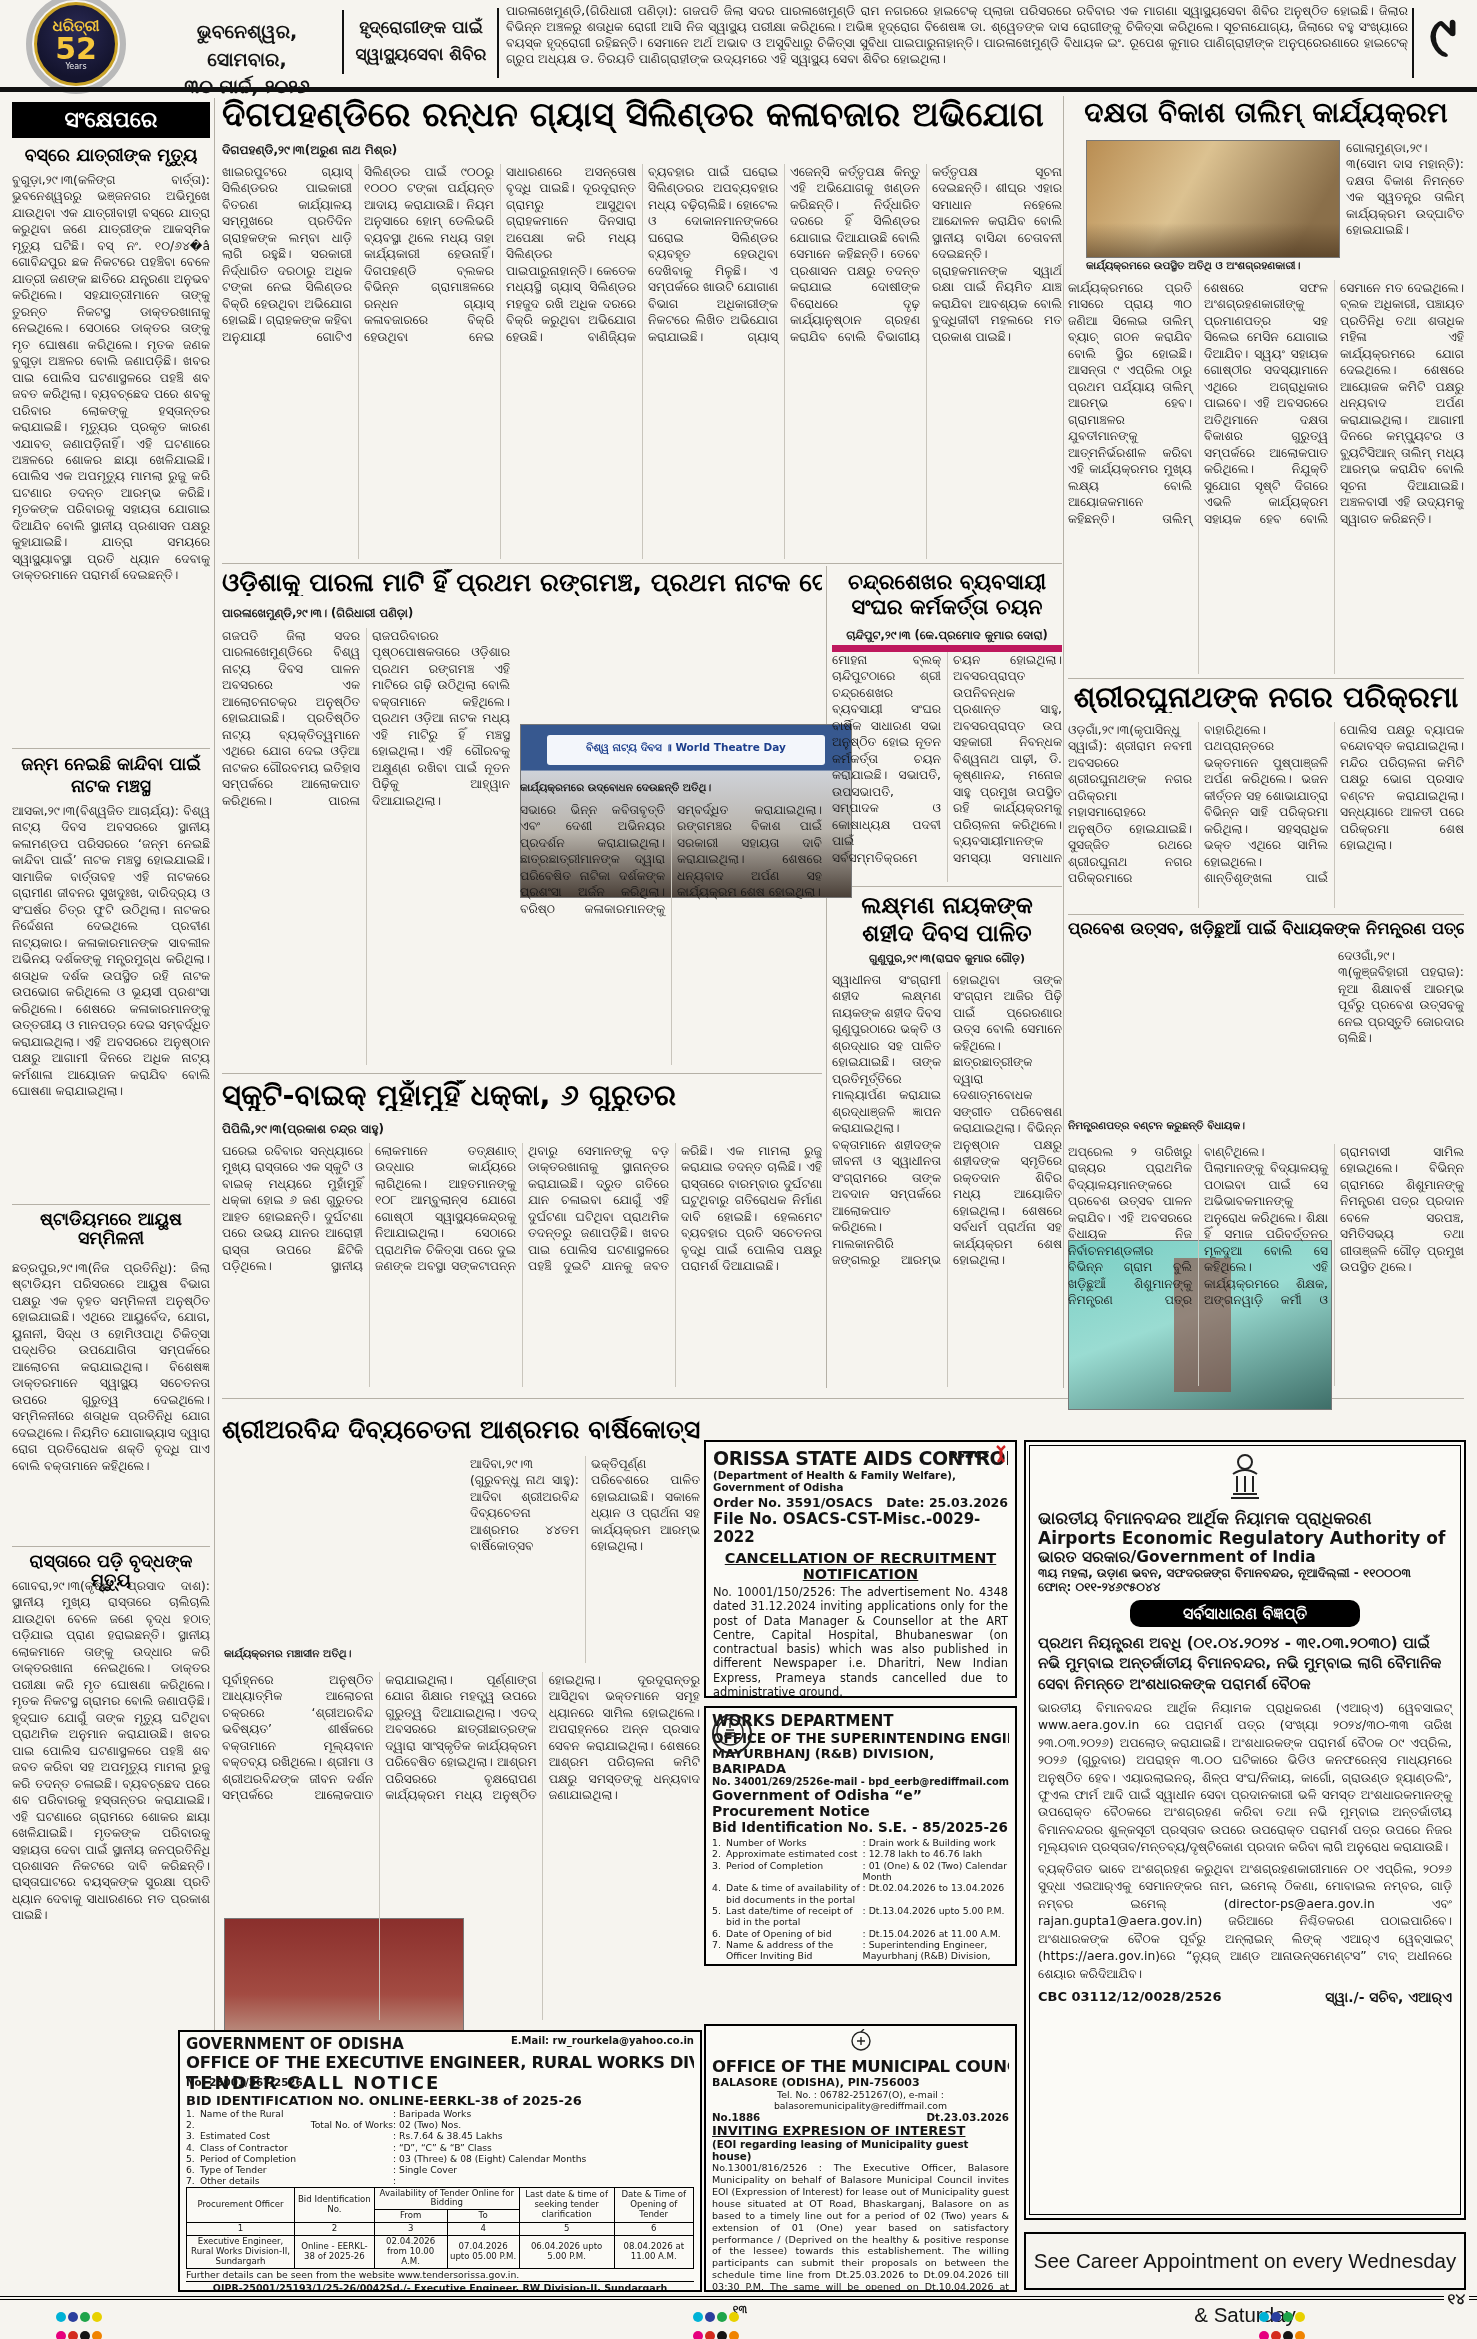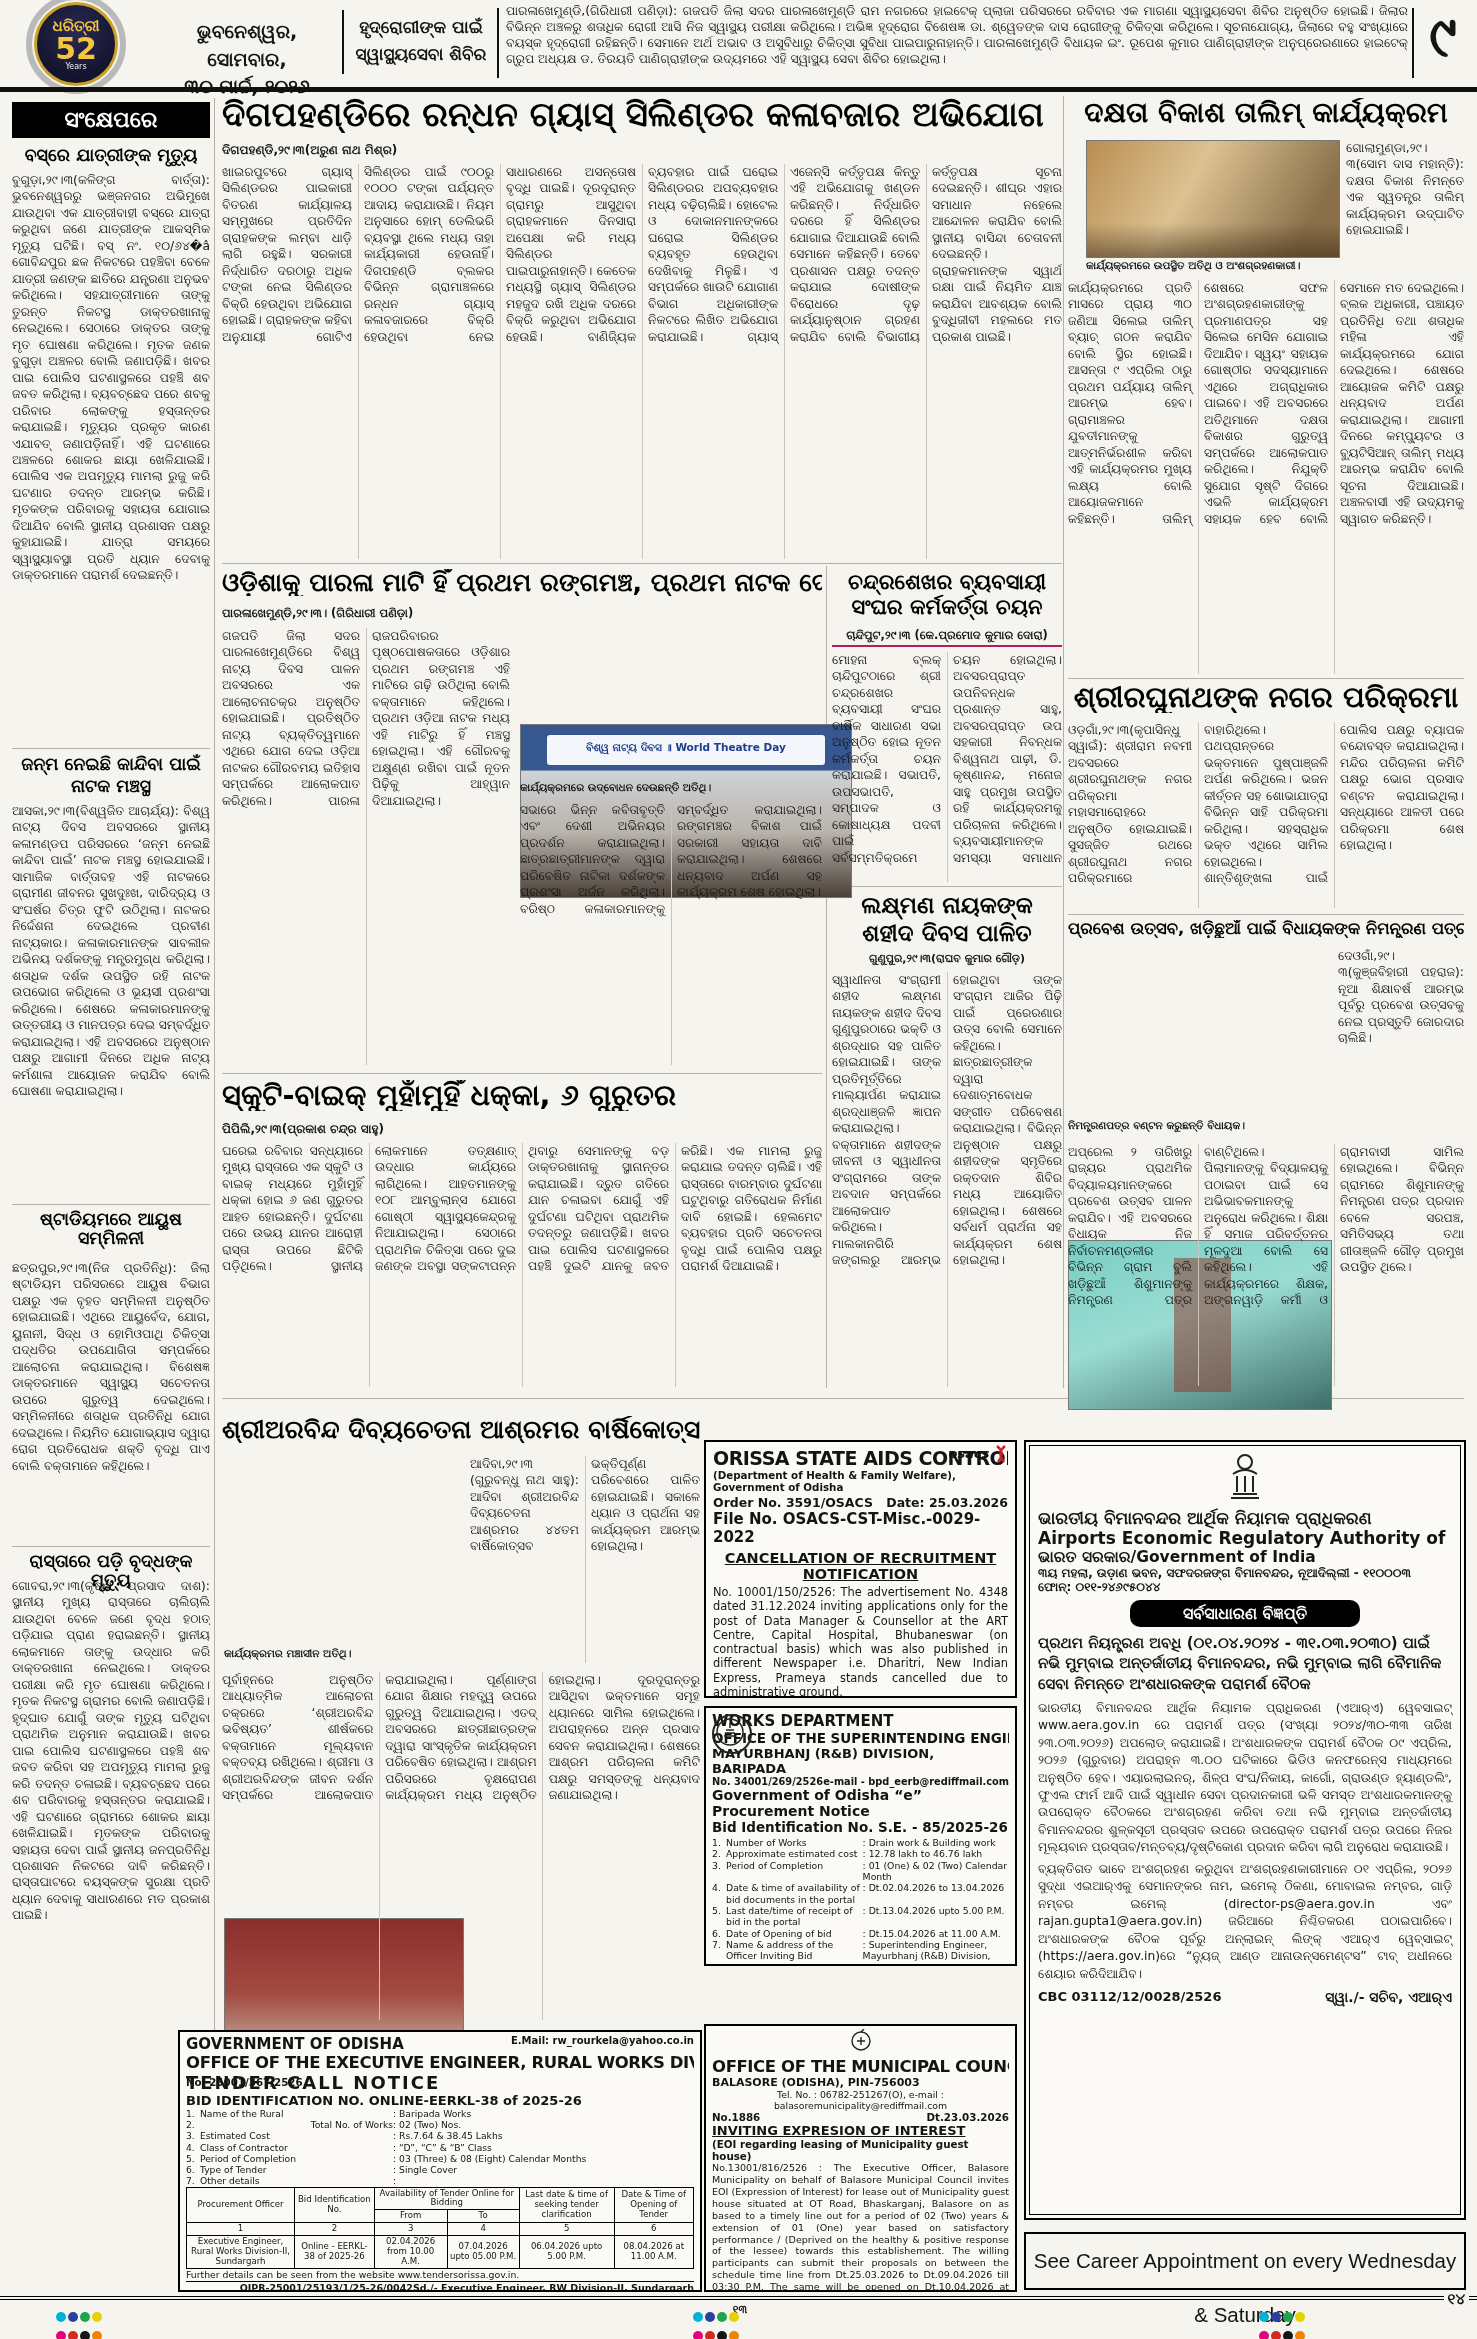--- a/index.html
+++ b/index.html
@@ -124,21 +124,21 @@
   <div style="position:absolute;left:8%;top:6%;width:84%;height:17%;background:#f3f6fb;border-radius:3px;color:#1c3e8c;font-size:10.5px;font-weight:bold;text-align:center;line-height:2.4;overflow:hidden;">ବିଶ୍ୱ ନାଟ୍ୟ ଦିବସ ॥ World Theatre Day</div>
 </div>
 <div class="abs caption" style="left:520px;top:781px;width:302px;height:16px;">କାର୍ଯ୍ୟକ୍ରମରେ ଉଦ୍‌ବୋଧନ ଦେଉଛନ୍ତି ଅତିଥି।</div>
 <div class="abs bodytxt" style="left:222px;top:628px;width:288px;height:437px;column-count:2;">ଗଜପତି ଜିଲା ସଦର ପାରଳାଖେମୁଣ୍ଡିରେ ବିଶ୍ୱ ନାଟ୍ୟ ଦିବସ ପାଳନ ଅବସରରେ ଏକ ଆଲୋଚନାଚକ୍ର ଅନୁଷ୍ଠିତ ହୋଇଯାଇଛି। ପ୍ରତିଷ୍ଠିତ ନାଟ୍ୟ ବ୍ୟକ୍ତିତ୍ୱମାନେ ଏଥିରେ ଯୋଗ ଦେଇ ଓଡ଼ିଆ ନାଟକର ଗୌରବମୟ ଇତିହାସ ସମ୍ପର୍କରେ ଆଲୋକପାତ କରିଥିଲେ। ପାରଳା ରାଜପରିବାରର ପୃଷ୍ଠପୋଷକତାରେ ଓଡ଼ିଶାର ପ୍ରଥମ ରଙ୍ଗମଞ୍ଚ ଏହି ମାଟିରେ ଗଢ଼ି ଉଠିଥିଲା ବୋଲି ବକ୍ତାମାନେ କହିଥିଲେ। ପ୍ରଥମ ଓଡ଼ିଆ ନାଟକ ମଧ୍ୟ ଏହି ମାଟିରୁ ହିଁ ମଞ୍ଚସ୍ଥ ହୋଇଥିଲା। ଏହି ଗୌରବକୁ ଅକ୍ଷୁଣ୍ଣ ରଖିବା ପାଇଁ ନୂତନ ପିଢ଼ିକୁ ଆହ୍ୱାନ ଦିଆଯାଇଥିଲା।</div>
 <div class="abs bodytxt" style="left:520px;top:802px;width:302px;height:263px;column-count:2;">ସଭାରେ ଭିନ୍ନ କବିତାବୃତ୍ତି ଏବଂ ଦେଶୀ ଅଭିନୟର ପ୍ରଦର୍ଶନ କରାଯାଇଥିଲା। ଛାତ୍ରଛାତ୍ରୀମାନଙ୍କ ଦ୍ୱାରା ପରିବେଷିତ ନାଟିକା ଦର୍ଶକଙ୍କ ପ୍ରଶଂସା ଅର୍ଜନ କରିଥିଲା। ବରିଷ୍ଠ କଳାକାରମାନଙ୍କୁ ସମ୍ବର୍ଦ୍ଧିତ କରାଯାଇଥିଲା। ରଙ୍ଗମଞ୍ଚର ବିକାଶ ପାଇଁ ସରକାରୀ ସହାୟତା ଦାବି କରାଯାଇଥିଲା। ଶେଷରେ ଧନ୍ୟବାଦ ଅର୍ପଣ ସହ କାର୍ଯ୍ୟକ୍ରମ ଶେଷ ହୋଇଥିଲା।</div>
 
 <div class="abs hl center" style="left:832px;top:570px;width:230px;font-size:21px;line-height:1.2;">
   <div>ଚନ୍ଦ୍ରଶେଖର ବ୍ୟବସାୟୀ</div>
   <div>ସଂଘର କର୍ମକର୍ତ୍ତା ଚୟନ</div>
 </div>
-<div class="abs dateline center" style="left:832px;top:628px;width:230px;font-size:11.5px;border-bottom:2px solid #be185d;padding-bottom:3px;">ଚାନ୍ଦିପୁଟ,୨୯।୩ (କେ.ପ୍ରମୋଦ କୁମାର ଦୋରା)</div>
+<div class="abs dateline center" style="left:832px;top:628px;width:230px;font-size:11.5px;border-bottom:7px solid #be185d;padding-bottom:3px;">ଚାନ୍ଦିପୁଟ,୨୯।୩ (କେ.ପ୍ରମୋଦ କୁମାର ଦୋରା)</div>
 <div class="abs bodytxt" style="left:832px;top:652px;width:230px;height:230px;column-count:2;">ମୋହନା ବ୍ଲକ୍ ଚାନ୍ଦିପୁଟଠାରେ ଶ୍ରୀ ଚନ୍ଦ୍ରଶେଖର ବ୍ୟବସାୟୀ ସଂଘର ବାର୍ଷିକ ସାଧାରଣ ସଭା ଅନୁଷ୍ଠିତ ହୋଇ ନୂତନ କର୍ମକର୍ତ୍ତା ଚୟନ କରାଯାଇଛି। ସଭାପତି, ଉପସଭାପତି, ସମ୍ପାଦକ ଓ କୋଷାଧ୍ୟକ୍ଷ ପଦବୀ ପାଇଁ ସର୍ବସମ୍ମତିକ୍ରମେ ଚୟନ ହୋଇଥିଲା। ଅବସରପ୍ରାପ୍ତ ଉପନିବନ୍ଧକ ପ୍ରଶାନ୍ତ ସାହୁ, ଅବସରପ୍ରାପ୍ତ ଉପ ସହକାରୀ ନିବନ୍ଧକ ବିଶ୍ୱନାଥ ପାଢ଼ୀ, ଡି. କୃଷ୍ଣାନନ୍ଦ, ମନୋଜ ସାହୁ ପ୍ରମୁଖ ଉପସ୍ଥିତ ରହି କାର୍ଯ୍ୟକ୍ରମକୁ ପରିଚାଳନା କରିଥିଲେ। ବ୍ୟବସାୟୀମାନଙ୍କ ସମସ୍ୟା ସମାଧାନ ଦିଗରେ ସଂଘ କାର୍ଯ୍ୟ କରିବ ବୋଲି ନବନିର୍ବାଚିତ ସଭାପତି କହିଥିଲେ।</div>
 
 <div class="abs hl center nowrap" style="left:1068px;top:682px;width:396px;font-size:29px;">ଶ୍ରୀରଘୁନାଥଙ୍କ ନଗର ପରିକ୍ରମା</div>
 <div class="abs bodytxt" style="left:1068px;top:722px;width:396px;height:186px;column-count:3;">ଓଡ଼ଗାଁ,୨୯।୩(କୃପାସିନ୍ଧୁ ସ୍ୱାଇଁ): ଶ୍ରୀରାମ ନବମୀ ଅବସରରେ ଶ୍ରୀରଘୁନାଥଙ୍କ ନଗର ପରିକ୍ରମା ମହାସମାରୋହରେ ଅନୁଷ୍ଠିତ ହୋଇଯାଇଛି। ସୁସଜ୍ଜିତ ରଥରେ ଶ୍ରୀରଘୁନାଥ ନଗର ପରିକ୍ରମାରେ ବାହାରିଥିଲେ। ପଥପ୍ରାନ୍ତରେ ଭକ୍ତମାନେ ପୁଷ୍ପାଞ୍ଜଳି ଅର୍ପଣ କରିଥିଲେ। ଭଜନ କୀର୍ତ୍ତନ ସହ ଶୋଭାଯାତ୍ରା ବିଭିନ୍ନ ସାହି ପରିକ୍ରମା କରିଥିଲା। ସହସ୍ରାଧିକ ଭକ୍ତ ଏଥିରେ ସାମିଲ ହୋଇଥିଲେ। ଶାନ୍ତିଶୃଙ୍ଖଳା ପାଇଁ ପୋଲିସ ପକ୍ଷରୁ ବ୍ୟାପକ ବନ୍ଦୋବସ୍ତ କରାଯାଇଥିଲା। ମନ୍ଦିର ପରିଚାଳନା କମିଟି ପକ୍ଷରୁ ଭୋଗ ପ୍ରସାଦ ବଣ୍ଟନ କରାଯାଇଥିଲା। ସନ୍ଧ୍ୟାରେ ଆଳତୀ ପରେ ପରିକ୍ରମା ଶେଷ ହୋଇଥିଲା।</div>
 
 <div class="abs hl center" style="left:832px;top:892px;width:230px;font-size:23px;line-height:1.2;">
   <div>ଲକ୍ଷ୍ମଣ ନାୟକଙ୍କ</div>
   <div>ଶହୀଦ ଦିବସ ପାଳିତ</div>
 </div>
 <div class="abs dateline center" style="left:832px;top:952px;width:230px;font-size:11px;">ଗୁଣୁପୁର,୨୯।୩(ରାଘବ କୁମାର ଗୌଡ଼)</div>
@@ -367,21 +367,21 @@
       <td>Executive Engineer, Rural Works Division-II, Sundargarh</td>
           <td>Online - EERKL-38 of 2025-26</td>
           <td>02.04.2026 from 10.00 A.M.</td>
           <td>07.04.2026 upto 05.00 P.M.</td>
           <td>06.04.2026 upto 5.00 P.M.</td>
           <td>08.04.2026 at 11.00 A.M.</td>
     </tr>
   </tbody>
     </table>
   <div style="font-size:9.3px;">Further details can be seen from the website www.tendersorissa.gov.in.</div>
-  <div style="display:flex;justify-content:flex-end;font-size:9.5px;font-weight:bold;border-top:1px solid #000;margin-top:1px;">
+  <div style="display:flex;justify-content:center;font-size:9.5px;font-weight:bold;border-top:1px solid #000;margin-top:1px;">
     <span>OIPR-25001/25193/1/25-26/0042</span>
     <span>Sd./- Executive Engineer, RW Division-II, Sundargarh</span>
   </div>
 </div>
 
 <div class="abs" style="left:0;top:2296px;width:1477px;height:4px;border-top:1.5px solid #000;border-bottom:1.5px solid #000;box-sizing:border-box;"></div>
 <div class="abs" style="right:8px;top:2290px;background:#f6f4ef;padding:0 4px;font-size:15px;font-weight:bold;">୧୪</div>
 <div class="abs center" style="left:720px;top:2303px;width:40px;font-size:11px;font-weight:bold;">୧୩</div>
 
 <div class="abs" style="left:55px;top:2308px;width:100px;">

